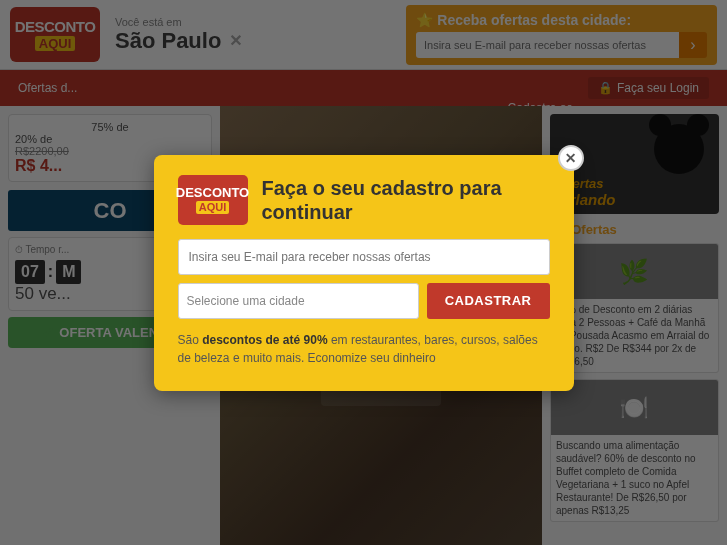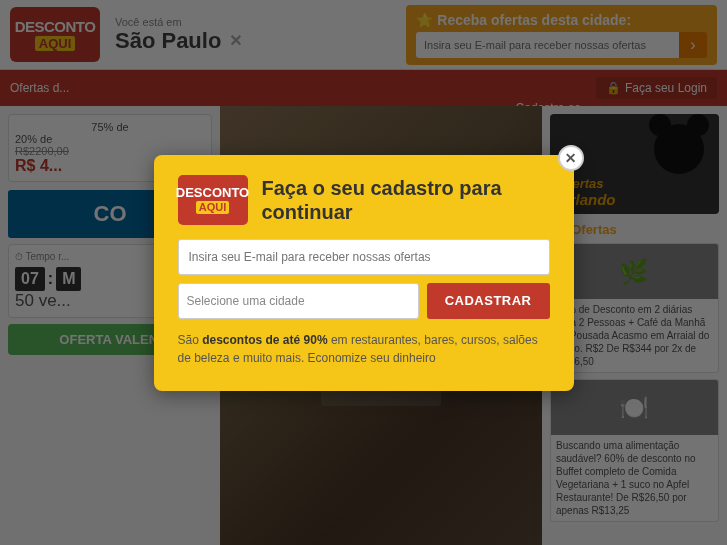--- a/index.html
+++ b/index.html
@@ -50,21 +50,21 @@
     #header-right .email-row { display: flex; }
     #header-right input { flex: 1; height: 26px; border: none; padding: 0 8px; font-size: 11px; color: #aaa; border-radius: 3px 0 0 3px; }
     #header-right .go-btn { background: #e87e04; color: #fff; border: none; width: 28px; height: 26px; font-size: 16px; cursor: pointer; border-radius: 0 3px 3px 0; }
 
     
     #nav-bar {
       background: #c0392b;
       height: 36px;
       display: flex;
       align-items: center;
-      padding: 0 10px;
+      padding: 0 18px;
       gap: 15px;
     }
     #nav-bar .nav-item { color: #fff; font-size: 12px; cursor: pointer; }
     #nav-bar .spacer { flex: 1; }
     #nav-bar .cadastre { color: #fff; font-size: 12px; margin-top: 40px; }
     #nav-bar .login-btn { background: #a93226; color: #fff; font-size: 12px; padding: 4px 10px; border-radius: 3px; display: flex; align-items: center; gap: 4px; }
     #nav-bar .lock-icon { font-size: 12px; }
 
     
     #main {
@@ -86,23 +86,23 @@
       border: 1px solid #ddd;
       border-radius: 4px;
       margin-bottom: 8px;
       padding: 6px;
       font-size: 11px;
     }
     .deal-card .price-old { color: #888; text-decoration: line-through; font-size: 11px; }
     .deal-card .price-new { color: #c0392b; font-weight: bold; font-size: 16px; }
 
     .co-box {
-      background: #0369a1;
+      background: #0c4a6e;
       color: #fff;
-      height: 48px;
+      height: 41px;
       display: flex;
       align-items: center;
       justify-content: center;
       font-size: 22px;
       font-weight: bold;
       margin-bottom: 6px;
       border-radius: 3px;
     }
 
     .timer-box {

